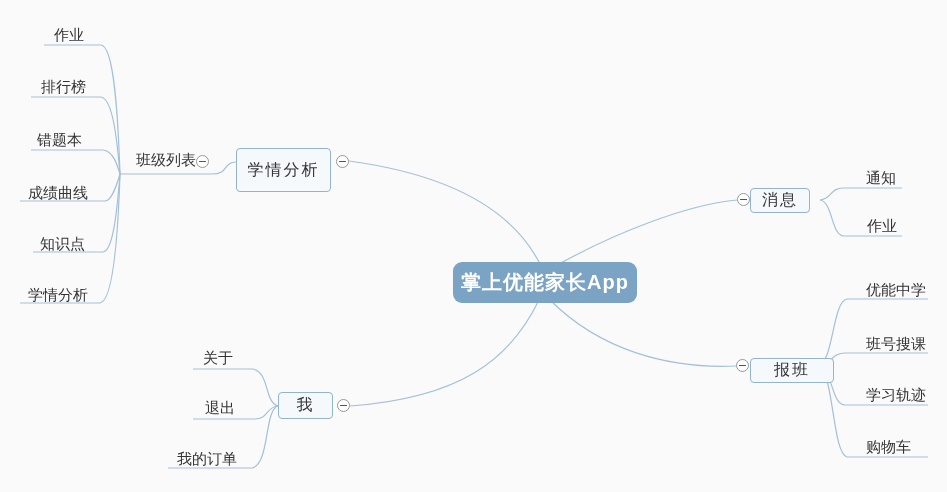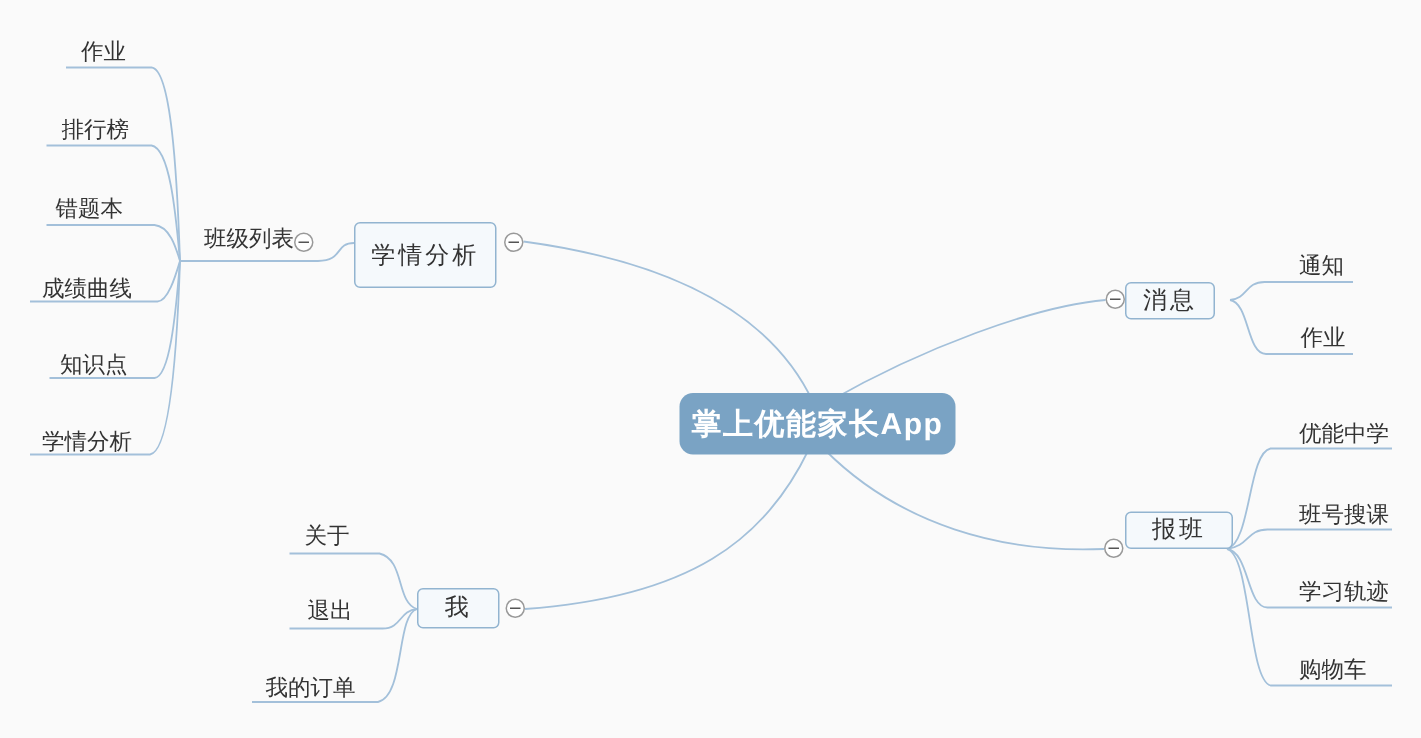--- a/index.html
+++ b/index.html
@@ -101,21 +101,21 @@
   <div class="expander" style="left:737px;top:193px">
       <span class="minus"></span>
     </div>
   <div class="topic-box" style="left:750px;top:188px;width:60px;height:25px">消息</div>
   <div class="leaf" style="left:866px;top:170px">通知</div>
   <div class="leaf" style="left:867px;top:218px">作业</div>
 
   <div class="expander" style="left:736px;top:359px">
       <span class="minus"></span>
     </div>
-  <div class="topic-box" style="left:750px;top:341px;width:72px;height:25px">报班</div>
+  <div class="topic-box" style="left:750px;top:358px;width:84px;height:25px">报班</div>
   <div class="leaf" style="left:866px;top:282px">优能中学</div>
   <div class="leaf" style="left:866px;top:336px">班号搜课</div>
   <div class="leaf" style="left:866px;top:387px">学习轨迹</div>
   <div class="leaf" style="left:866px;top:439px">购物车</div>
 
   <div class="root-box" style="left:453px;top:262px;width:184px;height:41px">掌上优能家长App</div>
 
 </div>
 
 </body></html>

